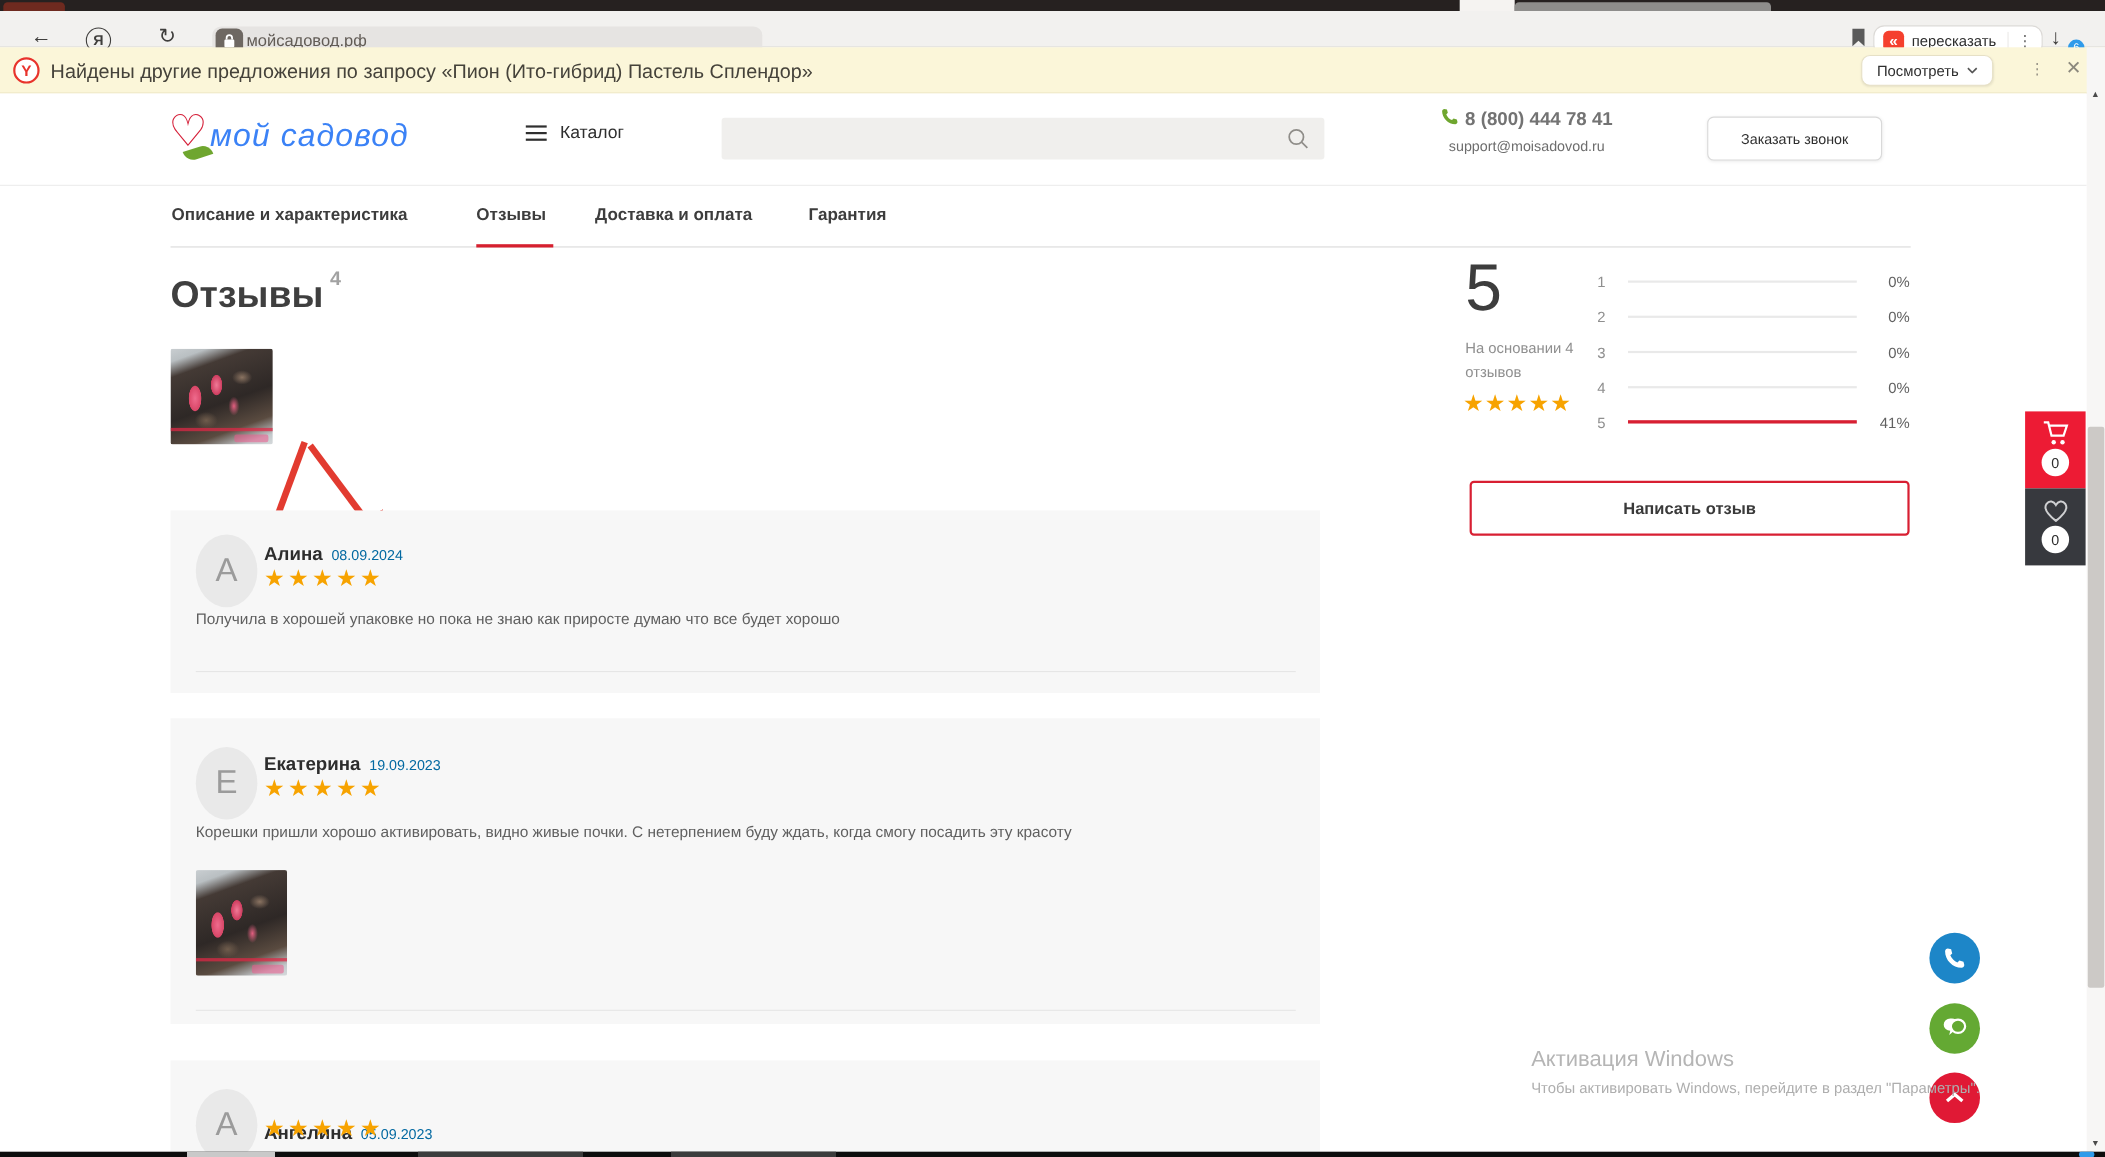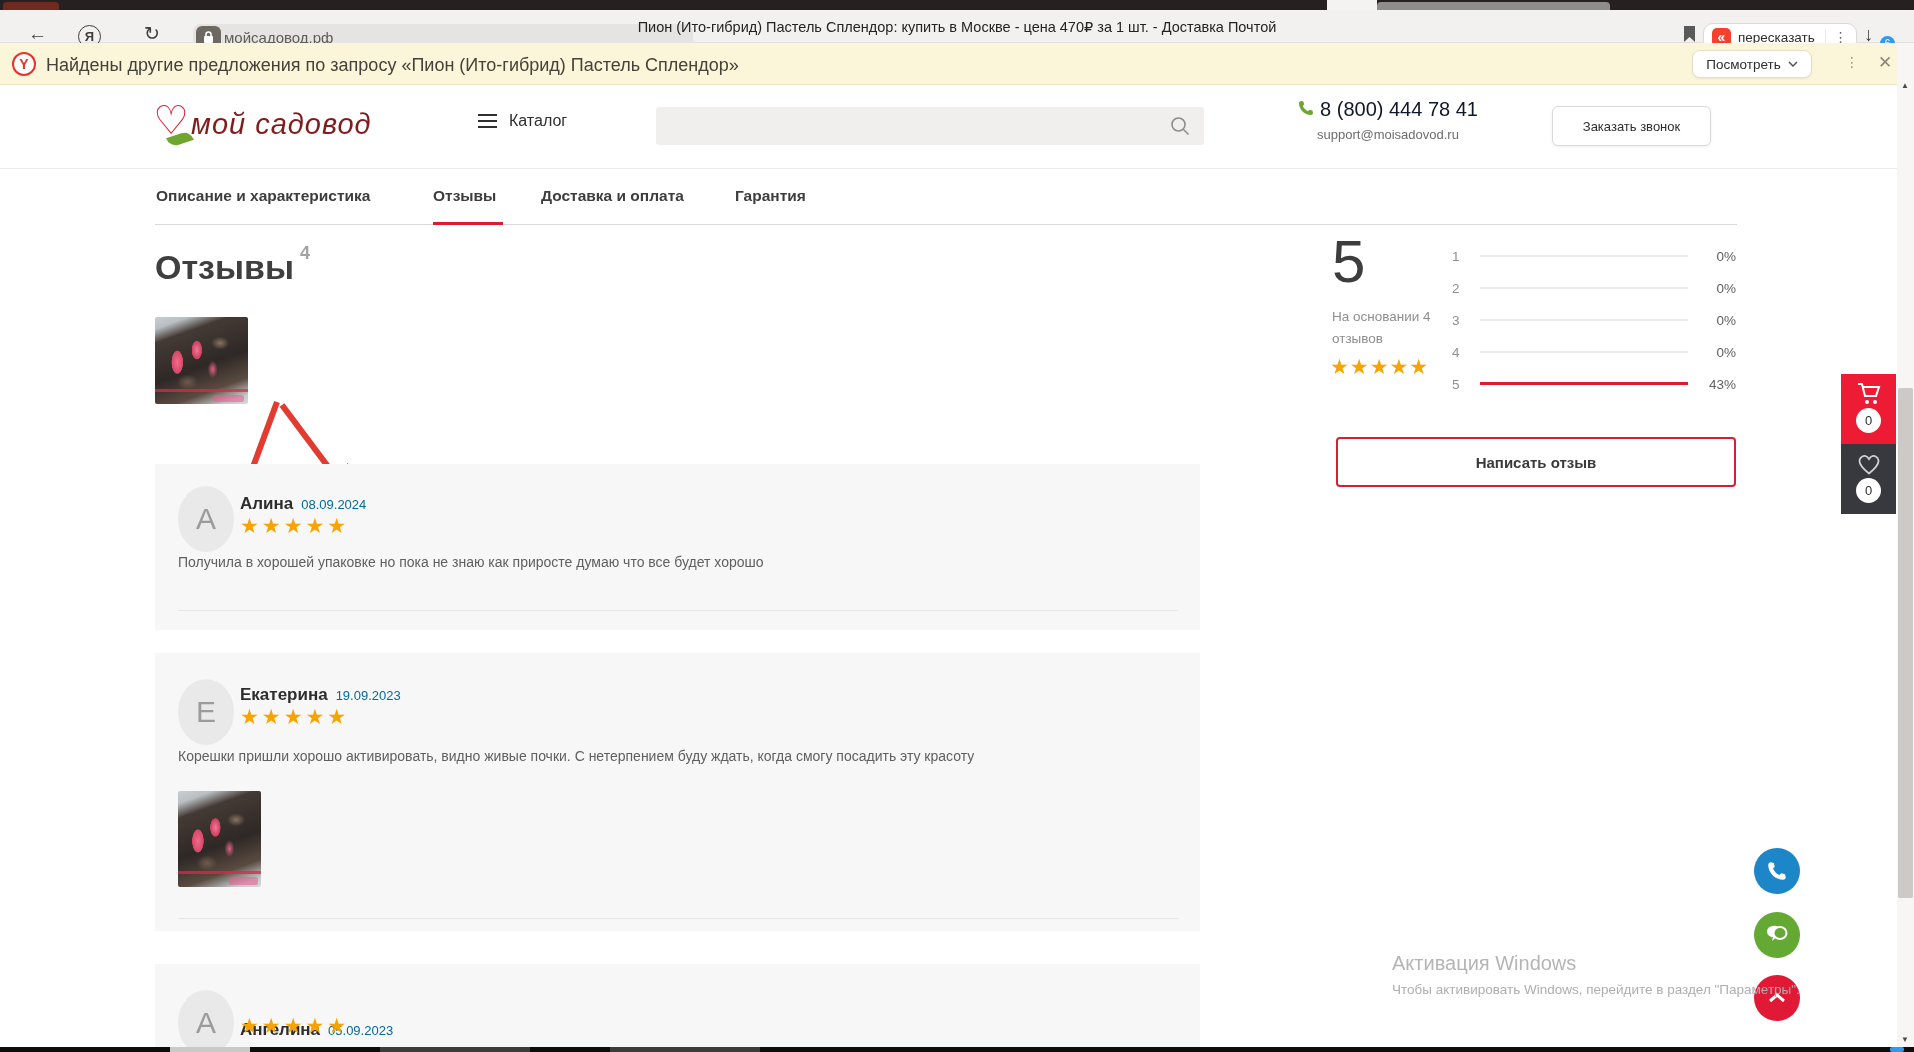--- a/index.html
+++ b/index.html
@@ -35,30 +35,30 @@
   #notice-text { position:absolute; left:46px; top:12px; font-size:18px; color:#45423a; }
   #view-btn { position:absolute; left:1692px; top:7px; width:120px; height:28px; background:#fff; border:1px solid #e6e0c6; border-radius:8px; box-shadow:0 1px 2px rgba(0,0,0,.08); display:flex; align-items:center; justify-content:center; gap:7px; font-size:13.5px; color:#2e2e2e; }
   #notice-dots { position:absolute; left:1845px; top:11px; color:#9a968a; font-size:14px; }
   #notice-close { position:absolute; left:1878px; top:9px; color:#8b887d; font-size:17px; }
 
   
   #siteheader { left:0; top:85px; width:1897px; height:84px; background:#fff; border-bottom:1px solid #ececec; }
   #logo { position:absolute; left:153px; top:13px; width:220px; height:60px; }
   #logo-heart { position:absolute; left:0; top:2px; font-size:40px; color:#d5213a; line-height:1; }
   #logo-leaf { position:absolute; left:14px; top:36px; width:26px; height:10px; background:#6fa62f; border-radius:0 10px 0 10px; transform:rotate(-18deg); }
-  #logo-text { position:absolute; left:38px; top:10px; font-size:29px; color:#7f1d1d; font-style:italic; letter-spacing:1px; }
+  #logo-text { position:absolute; left:38px; top:10px; font-size:29px; color:#3b82f6; font-style:italic; letter-spacing:1px; }
   #catalog { position:absolute; left:478px; top:25px; display:flex; align-items:center; gap:12px; }
   #burger div { width:19px; height:2.4px; background:#2f2f2f; margin:3.6px 0; }
   #catalog-label { font-size:16px; color:#2f2f2f; }
   #search { position:absolute; left:656px; top:22px; width:548px; height:38px; background:#f0efed; border-radius:3px; }
   #search input { position:absolute; left:16px; top:0; width:480px; height:38px; border:none; background:transparent; outline:none; font-size:14px; color:#5e5b56; font-family:inherit; }
   #search input::placeholder { color:#a5a29c; }
   #search svg { position:absolute; right:14px; top:9px; }
   #phoneblock { position:absolute; left:1282px; top:13px; width:212px; text-align:center; }
-  #phone-number { font-size:20px; font-weight:normal; color:#0f172a; white-space:nowrap; }
+  #phone-number { font-size:17px; font-weight:bold; color:#737373; white-space:nowrap; }
   #phone-email { font-size:13px; color:#6d6d6d; margin-top:6px; }
   #callback-btn { position:absolute; left:1552px; top:21px; width:159px; height:40px; background:#fff; border:1px solid #d9d9d9; border-radius:6px; box-shadow:0 1px 3px rgba(0,0,0,.07); font-size:13px; color:#2e2e2e; display:flex; align-items:center; justify-content:center; }
 
   
   #ptabs { left:0; top:169px; width:1914px; height:57px; background:#fff; }
   #ptabs-line { position:absolute; left:155px; top:55px; width:1582px; height:1px; background:#d9d9d9; }
   .ptab { position:absolute; top:18px; font-size:15.5px; font-weight:bold; color:#3d3d3d; white-space:nowrap; }
   #ptab-underline { position:absolute; left:433px; top:53px; width:70px; height:3px; background:#d6202f; }
 
   
@@ -140,21 +140,20 @@
   <span class="tb-ic" style="left:144px; top:14px;">↻</span>
   <div id="urlbar">
     <span id="lockbadge">
       <svg width="11" height="13" viewBox="0 0 11 13">
           <rect x="1" y="5" width="9" height="7" rx="1" fill="#fff"></rect>
           <path d="M3 5 V3.5 a2.5 2.5 0 0 1 5 0 V5" stroke="#fff" stroke-width="1.6" fill="none"></path>
         </svg>
     </span>
     <span id="urltext">мойсадовод.рф</span>
   </div>
-  <div id="pagetitle">Пион (Ито-гибрид) Пастель Сплендор: купить в Москве - цена 470₽ за 1 шт. - Доставка Почтой</div>
   <span id="bookmark-ic">
     <svg width="13" height="16" viewBox="0 0 13 16">
         <path d="M1 0 h11 v16 l-5.5 -5 L1 16 Z" fill="#5a5a5a"></path>
       </svg>
   </span>
   <div id="retell-pill">
     <span id="retell-icon">«</span>
     <span id="retell-label">пересказать</span>
     <span id="retell-dots">⋮</span>
   </div>
@@ -285,21 +284,21 @@
       <span class="bar-track">
         <span class="bar-fill"></span>
       </span>
       <span class="bar-pct">0%</span>
     </div>
   <div class="bar-row filled">
       <span class="bar-label">5</span>
       <span class="bar-track">
         <span class="bar-fill"></span>
       </span>
-      <span class="bar-pct">43%</span>
+      <span class="bar-pct">41%</span>
     </div>
 </div>
 <div id="write-btn">
     <span>Написать отзыв</span>
   </div>
 
 <div id="cart-box">
   <svg width="26" height="24" viewBox="0 0 26 24" style="margin-top:8px;">
     <path d="M2 2 h4 l3 12 h11 l3 -9 H7" fill="none" stroke="#fff" stroke-width="2"></path>
     <circle cx="11" cy="20" r="2" fill="#fff"></circle>

